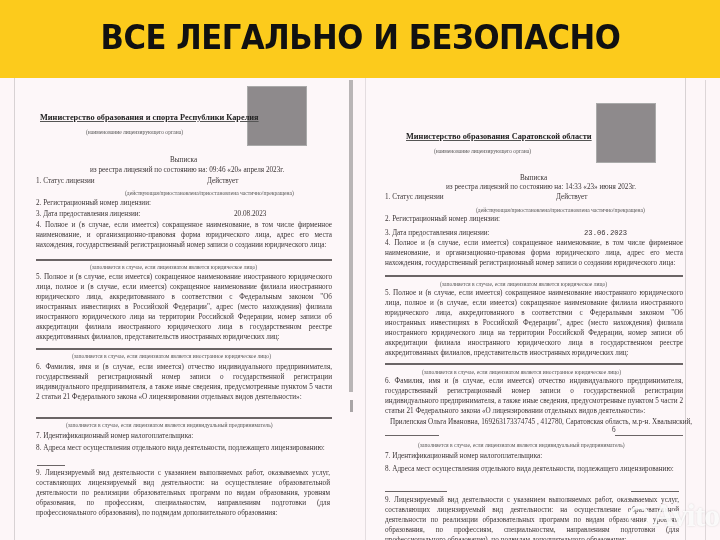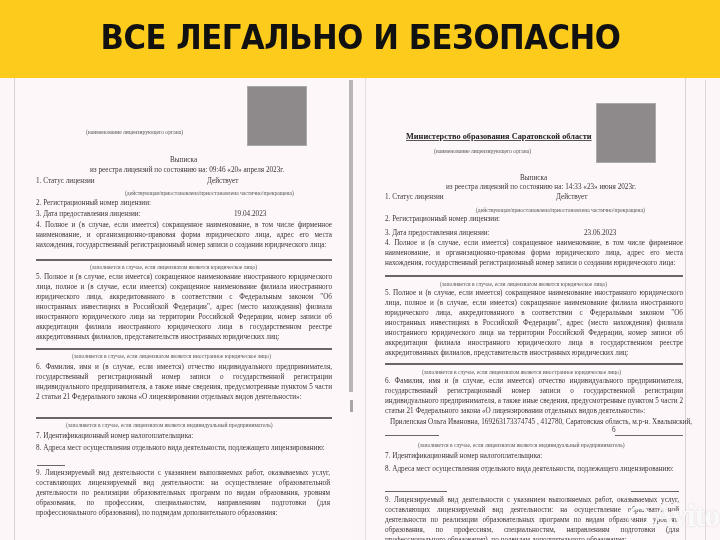--- a/index.html
+++ b/index.html
@@ -52,31 +52,32 @@
 <div class="banner">
   <div class="banner-title">ВСЕ ЛЕГАЛЬНО И БЕЗОПАСНО</div>
 </div>
 
 <div class="page page-left"></div>
 <div class="scroll-bar-left"></div>
 <div class="scroll-bar-left2"></div>
 
 <div class="doc" style="left:0;top:0;width:360px;height:540px;">
   <div class="stamp" style="left:247px;top:86px;width:60px;height:60px;"></div>
+  <div class="row org" style="left:40px;top:113px;">Министерство образования и спорта Республики Карелия</div>
   <div class="row small" style="left:86px;top:127px;">(наименование лицензирующего органа)</div>
   <div class="row" style="left:170px;top:155px;">Выписка</div>
   <div class="row" style="left:90px;top:165px;">из реестра лицензий по состоянию на: 09:46 «20» апреля 2023г.</div>
 
   <div class="row" style="left:36px;top:176px;">1. Статус лицензии</div>
   <div class="row" style="left:207px;top:176px;">Действует</div>
   <div class="row small" style="left:125px;top:188px;">(действующая/приостановлена/приостановлена частично/прекращена)</div>
 
   <div class="row" style="left:36px;top:198px;">2. Регистрационный номер лицензии:</div>
   <div class="row" style="left:36px;top:209px;">3. Дата предоставления лицензии:</div>
-  <div class="row" style="left:234px;top:209px;">19.04.2023</div>
+  <div class="row" style="left:234px;top:209px;">20.08.2023</div>
 
   <div class="just" style="left:36px;top:220px;width:296px;">4. Полное и (в случае, если имеется) сокращенное наименование, в том числе фирменное наименование, и организационно-правовая форма юридического лица, адрес его места нахождения, государственный регистрационный номер записи о создании юридического лица:</div>
   <div class="hline" style="left:36px;top:259px;width:296px;height:2px;"></div>
   <div class="row small" style="left:90px;top:262px;">(заполняется в случае, если лицензиатом является юридическое лицо)</div>
 
   <div class="just" style="left:36px;top:272px;width:296px;">5. Полное и (в случае, если имеется) сокращенное наименование иностранного юридического лица, полное и (в случае, если имеется) сокращенное наименование филиала иностранного юридического лица, аккредитованного в соответствии с Федеральным законом "Об иностранных инвестициях в Российской Федерации", адрес (место нахождения) филиала иностранного юридического лица на территории Российской Федерации, номер записи об аккредитации филиала иностранного юридического лица в государственном реестре аккредитованных филиалов, представительств иностранных юридических лиц:</div>
   <div class="hline" style="left:36px;top:348px;width:296px;height:2px;"></div>
   <div class="row small" style="left:72px;top:351px;">(заполняется в случае, если лицензиатом является иностранное юридическое лицо)</div>
 
   <div class="just" style="left:36px;top:362px;width:296px;">6. Фамилия, имя и (в случае, если имеется) отчество индивидуального предпринимателя, государственный регистрационный номер записи о государственной регистрации индивидуального предпринимателя, а также иные сведения, предусмотренные пунктом 5 части 2 статьи 21 Федерального закона «О лицензировании отдельных видов деятельности»:</div>
@@ -99,21 +100,21 @@
   <div class="row small" style="left:434px;top:146px;">(наименование лицензирующего органа)</div>
   <div class="row" style="left:520px;top:173px;">Выписка</div>
   <div class="row" style="left:446px;top:182px;">из реестра лицензий по состоянию на: 14:33 «23» июня 2023г.</div>
 
   <div class="row" style="left:385px;top:192px;">1. Статус лицензии</div>
   <div class="row" style="left:556px;top:192px;">Действует</div>
   <div class="row small" style="left:476px;top:205px;">(действующая/приостановлена/приостановлена частично/прекращена)</div>
 
   <div class="row" style="left:385px;top:214px;">2. Регистрационный номер лицензии:</div>
   <div class="row" style="left:385px;top:228px;">3. Дата предоставления лицензии:</div>
-  <div class="row" style="left:584px;top:228px;">23.06.2023</div>
+  <div class="row" style="left:584px;top:228px;font-family:Liberation Mono, monospace;">23.06.2023</div>
 
   <div class="just" style="left:385px;top:238px;width:298px;">4. Полное и (в случае, если имеется) сокращенное наименование, в том числе фирменное наименование, и организационно-правовая форма юридического лица, адрес его места нахождения, государственный регистрационный номер записи о создании юридического лица:</div>
   <div class="hline" style="left:385px;top:275px;width:298px;height:2px;"></div>
   <div class="row small" style="left:440px;top:279px;">(заполняется в случае, если лицензиатом является юридическое лицо)</div>
 
   <div class="just" style="left:385px;top:288px;width:298px;">5. Полное и (в случае, если имеется) сокращенное наименование иностранного юридического лица, полное и (в случае, если имеется) сокращенное наименование филиала иностранного юридического лица, аккредитованного в соответствии с Федеральным законом "Об иностранных инвестициях в Российской Федерации", адрес (место нахождения) филиала иностранного юридического лица на территории Российской Федерации, номер записи об аккредитации филиала иностранного юридического лица в государственном реестре аккредитованных филиалов, представительств иностранных юридических лиц:</div>
   <div class="hline" style="left:385px;top:363px;width:298px;height:2px;"></div>
   <div class="row small" style="left:422px;top:367px;">(заполняется в случае, если лицензиатом является иностранное юридическое лицо)</div>
 
   <div class="just" style="left:385px;top:376px;width:298px;">6. Фамилия, имя и (в случае, если имеется) отчество индивидуального предпринимателя, государственный регистрационный номер записи о государственной регистрации индивидуального предпринимателя, а также иные сведения, предусмотренные пунктом 5 части 2 статьи 21 Федерального закона «О лицензировании отдельных видов деятельности»:</div>

